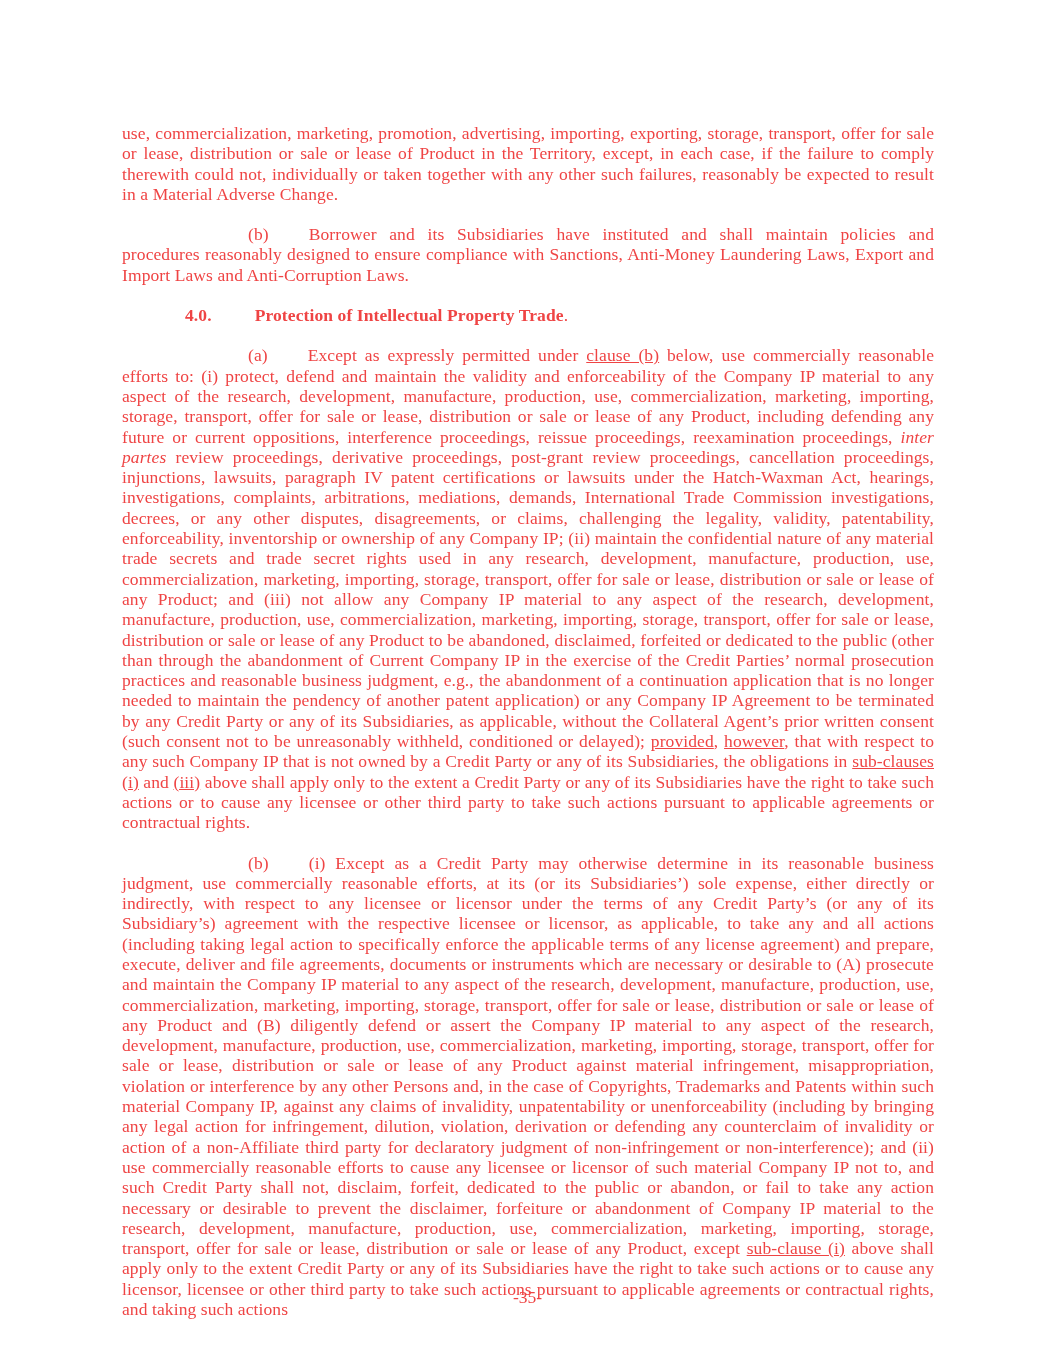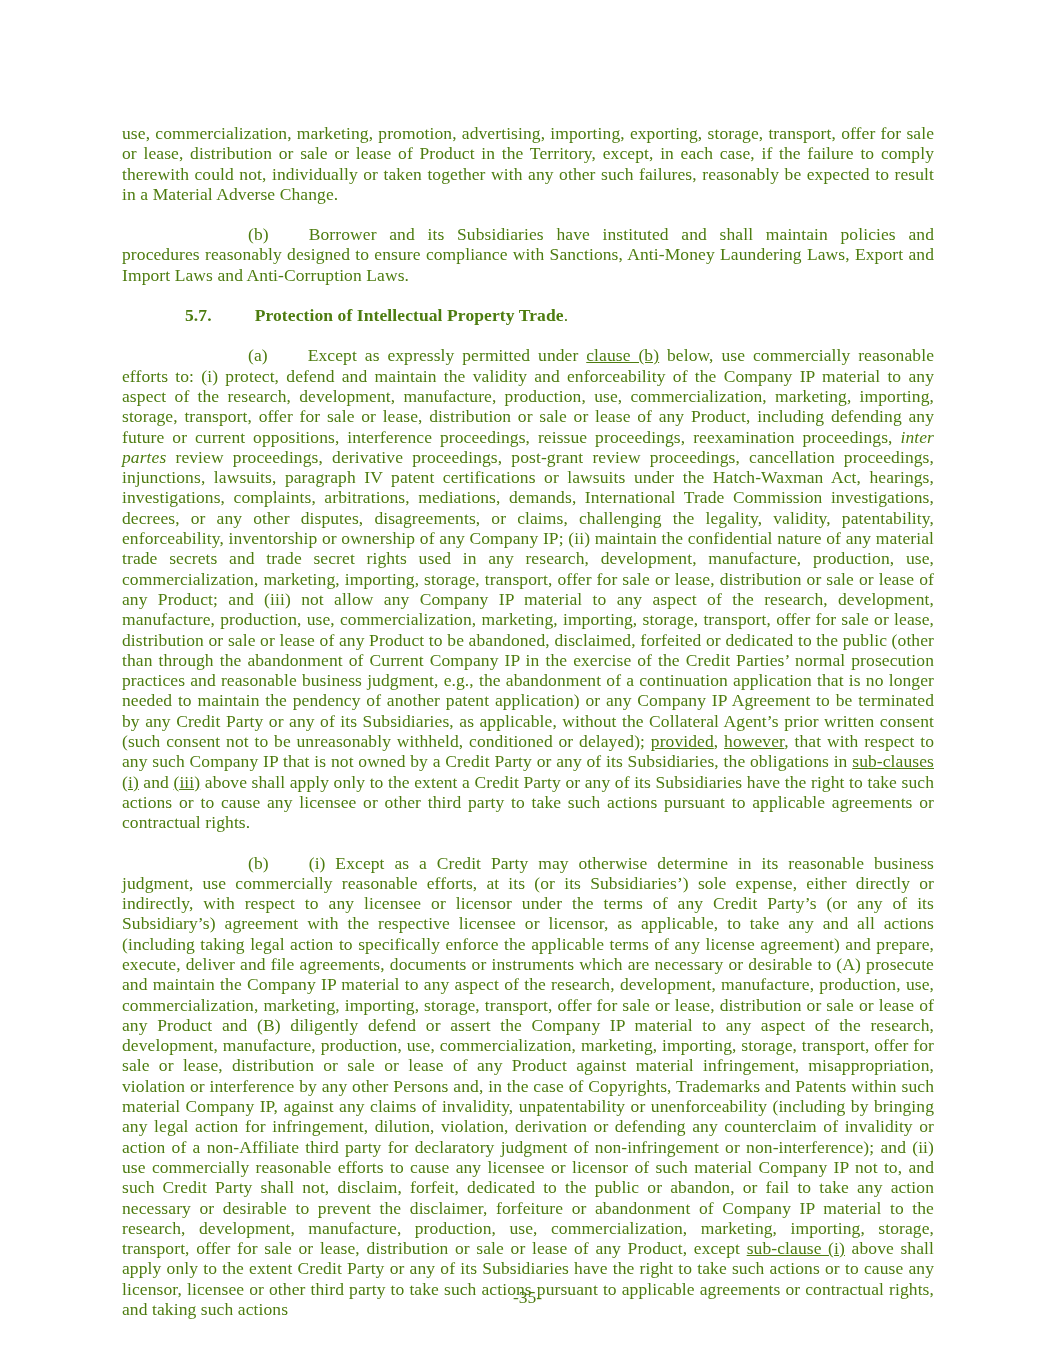--- a/index.html
+++ b/index.html
@@ -3,21 +3,21 @@
 <meta charset="utf-8">
 <style>
   html, body { margin: 0; padding: 0; background: #e8e8e8; }
   .page {
     position: relative;
     width: 1055px;
     height: 1365px;
     background: #ffffff;
     margin: 0 auto;
     font-family: "Liberation Serif", "DejaVu Serif", serif;
-    color: #4d7c0f;
+    color: #ef4444;
     overflow: hidden;
   }
   .content {
     position: absolute;
     left: 122px;
     top: 123px;
     width: 812px;
   }
   p.para {
     margin: 0 0 20px 0;
@@ -45,18 +45,18 @@
     line-height: 20px;
   }
 </style>
 </head>
 <body>
 
 <div class="page">
   <div class="content">
       <p class="para"><span class="run normal">use, commercialization, marketing, promotion, advertising, importing, exporting, storage, transport, offer for sale or lease, distribution or sale or lease of Product in the Territory, except, in each case, if the failure to comply therewith could not, individually or taken together with any other such failures, reasonably be expected to result in a Material Adverse Change.</span></p>
       <p class="para"><span class="tab-first"></span><span class="marker">(b)</span><span class="tab-mid"></span><span class="run normal">Borrower and its Subsidiaries have instituted and shall maintain policies and procedures reasonably designed to ensure compliance with Sanctions, Anti-Money Laundering Laws, Export and Import Laws and Anti-Corruption Laws.</span></p>
-      <p class="para heading"><span class="tab-first"></span><span class="marker bold">5.7.</span><span class="tab-mid"></span><span class="run bold">Protection of Intellectual Property Trade</span><span class="run normal">.</span></p>
+      <p class="para heading"><span class="tab-first"></span><span class="marker bold">4.0.</span><span class="tab-mid"></span><span class="run bold">Protection of Intellectual Property Trade</span><span class="run normal">.</span></p>
       <p class="para"><span class="tab-first"></span><span class="marker">(a)</span><span class="tab-mid"></span><span class="run normal">Except as expressly permitted under </span><span class="run underline">clause (b)</span><span class="run normal"> below, use commercially reasonable efforts to: (i) protect, defend and maintain the validity and enforceability of the Company IP material to any aspect of the research, development, manufacture, production, use, commercialization, marketing, importing, storage, transport, offer for sale or lease, distribution or sale or lease of any Product, including defending any future or current oppositions, interference proceedings, reissue proceedings, reexamination proceedings, </span><span class="run italic">inter partes</span><span class="run normal"> review proceedings, derivative proceedings, post-grant review proceedings, cancellation proceedings, injunctions, lawsuits, paragraph IV patent certifications or lawsuits under the Hatch-Waxman Act, hearings, investigations, complaints, arbitrations, mediations, demands, International Trade Commission investigations, decrees, or any other disputes, disagreements, or claims, challenging the legality, validity, patentability, enforceability, inventorship or ownership of any Company IP; (ii) maintain the confidential nature of any material trade secrets and trade secret rights used in any research, development, manufacture, production, use, commercialization, marketing, importing, storage, transport, offer for sale or lease, distribution or sale or lease of any Product; and (iii) not allow any Company IP material to any aspect of the research, development, manufacture, production, use, commercialization, marketing, importing, storage, transport, offer for sale or lease, distribution or sale or lease of any Product to be abandoned, disclaimed,  forfeited or dedicated to the public (other than through the abandonment of Current Company IP in the exercise of the Credit Parties’ normal prosecution practices and reasonable business judgment, e.g., the abandonment of a continuation application that is no longer needed to maintain the pendency of another patent application) or any Company IP Agreement to be terminated by any Credit Party or any of its Subsidiaries, as applicable, without the Collateral Agent’s prior written consent (such consent not to be unreasonably withheld, conditioned or delayed); </span><span class="run underline">provided</span><span class="run normal">, </span><span class="run underline">however</span><span class="run normal">, that with respect to any such Company IP that is not owned by a Credit Party or any of its Subsidiaries, the obligations in </span><span class="run underline">sub-clauses (i)</span><span class="run normal"> and </span><span class="run underline">(iii)</span><span class="run normal"> above shall apply only to the extent a Credit Party or any of its Subsidiaries have the right to take such actions or to cause any licensee or other third party to take such actions pursuant to applicable agreements or contractual rights.</span></p>
       <p class="para"><span class="tab-first"></span><span class="marker">(b)</span><span class="tab-mid"></span><span class="run normal">(i) Except as a Credit Party may otherwise determine in its reasonable business judgment, use commercially reasonable efforts, at its (or its Subsidiaries’) sole expense, either directly or indirectly, with respect to any licensee or licensor under the terms of any Credit Party’s (or any of its Subsidiary’s) agreement with the respective licensee or licensor, as applicable, to take any and all actions (including taking legal action to specifically enforce the applicable terms of any license agreement) and prepare, execute, deliver and file agreements, documents or instruments which are necessary or desirable to (A)  prosecute and maintain the Company IP material to any aspect of the research, development, manufacture, production, use, commercialization, marketing, importing, storage, transport, offer for sale or lease, distribution or sale or lease of any Product and (B) diligently defend or assert the Company IP material to any aspect of the research, development, manufacture, production, use, commercialization, marketing, importing, storage, transport, offer for sale or lease, distribution or sale or lease of any Product against material infringement, misappropriation, violation or interference by any other Persons and, in the case of Copyrights, Trademarks and Patents within such material Company IP, against any claims of invalidity, unpatentability or unenforceability (including by bringing any legal action for infringement, dilution, violation, derivation or defending any counterclaim of invalidity or action of a non-Affiliate third party for declaratory judgment of non-infringement or non-interference); and (ii) use commercially reasonable efforts to cause any licensee or licensor of such material Company IP not to, and such Credit Party shall not, disclaim, forfeit, dedicated to the public or abandon, or fail to take any action necessary or desirable to prevent the disclaimer, forfeiture or abandonment of Company IP material to the research, development, manufacture, production, use, commercialization, marketing, importing, storage, transport, offer for sale or lease, distribution or sale or lease of any Product, except </span><span class="run underline">sub-clause (i)</span><span class="run normal"> above shall apply only to the extent Credit Party or any of its Subsidiaries have the right to take such actions or to cause any licensor, licensee or other third party to take such actions pursuant to applicable agreements or contractual rights, and taking such actions</span></p>
     </div>
   <div class="footer">-35-</div>
 </div>
 
 </body></html>

